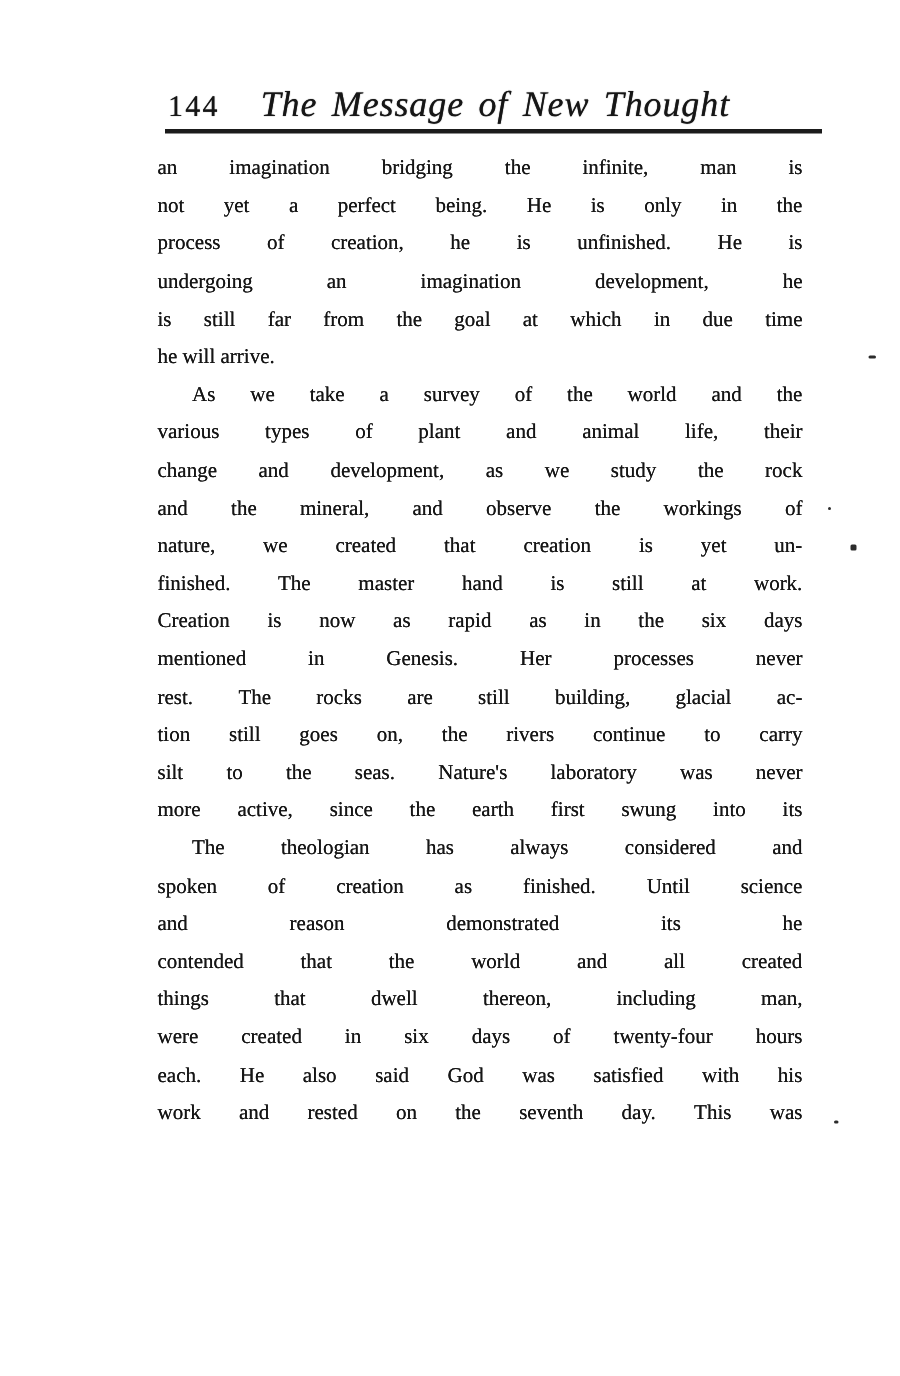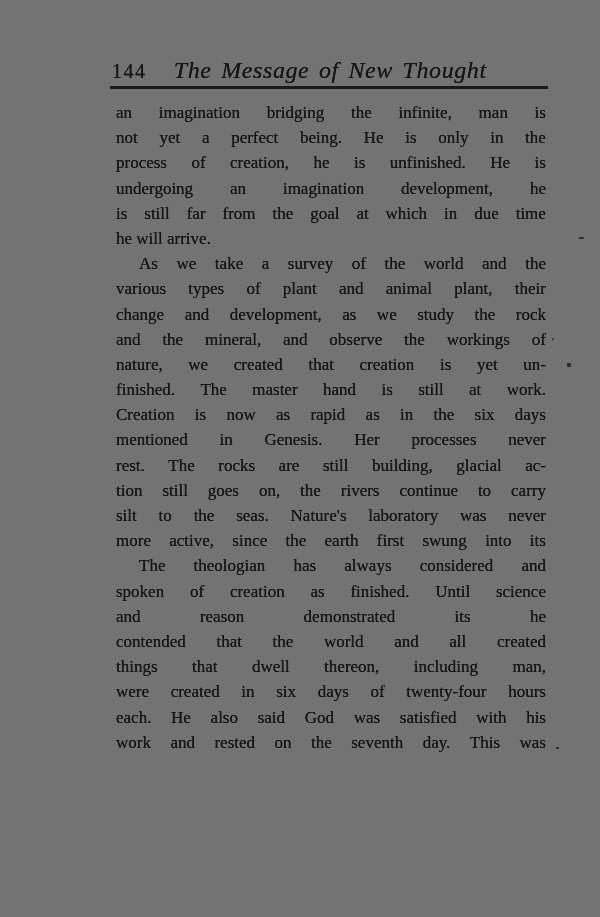--- a/index.html
+++ b/index.html
@@ -40,40 +40,40 @@
   .rule {
     position: absolute;
     left: 110px;
     top: 86px;
     width: 438px;
     height: 2.5px;
     background: #1b1b1b;
   }
   .body {
     position: absolute;
-    left: 116px;
+    left: 105px;
     top: 100px;
     width: 430px;
-    font-size: 17px;
+    font-size: 14px;
     line-height: 25.2px;
     text-shadow: 0 0 0.4px currentColor;
   }
   .line { height: 25.2px; white-space: nowrap; }
   .line.justify { display: flex; justify-content: space-between; }
   .line.indent { padding-left: 23px; }
   .speck { position: absolute; background: #2c2c2c; border-radius: 1px; }
   .speck.s1 { left: 579px; top: 237px; width: 5px; height: 2px; }
   .speck.s2 { left: 552px; top: 338px; width: 2px; height: 2px; }
   .speck.s3 { left: 567px; top: 363px; width: 4px; height: 4px; }
   .speck.s4 { left: 556px; top: 747px; width: 3px; height: 2px; }
 </style>
 </head>
 <body>
 
-<div class="page" style="background: #737373; color: rgb(22, 22, 22);">
+<div class="page" style="background: #ffffff; color: rgb(22, 22, 22);">
   <div class="header">
     <span class="pagenum">144</span>
     <span class="title">The Message of New Thought</span>
   </div>
   <div class="rule"></div>
   <div class="body">
       <div class="line justify">
         <span>an</span>
         <span>imagination</span>
         <span>bridging</span>
@@ -137,21 +137,21 @@
         <span>and</span>
         <span>the</span>
       </div>
       <div class="line justify">
         <span>various</span>
         <span>types</span>
         <span>of</span>
         <span>plant</span>
         <span>and</span>
         <span>animal</span>
-        <span>plant,</span>
+        <span>life,</span>
         <span>their</span>
       </div>
       <div class="line justify">
         <span>change</span>
         <span>and</span>
         <span>development,</span>
         <span>as</span>
         <span>we</span>
         <span>study</span>
         <span>the</span>

